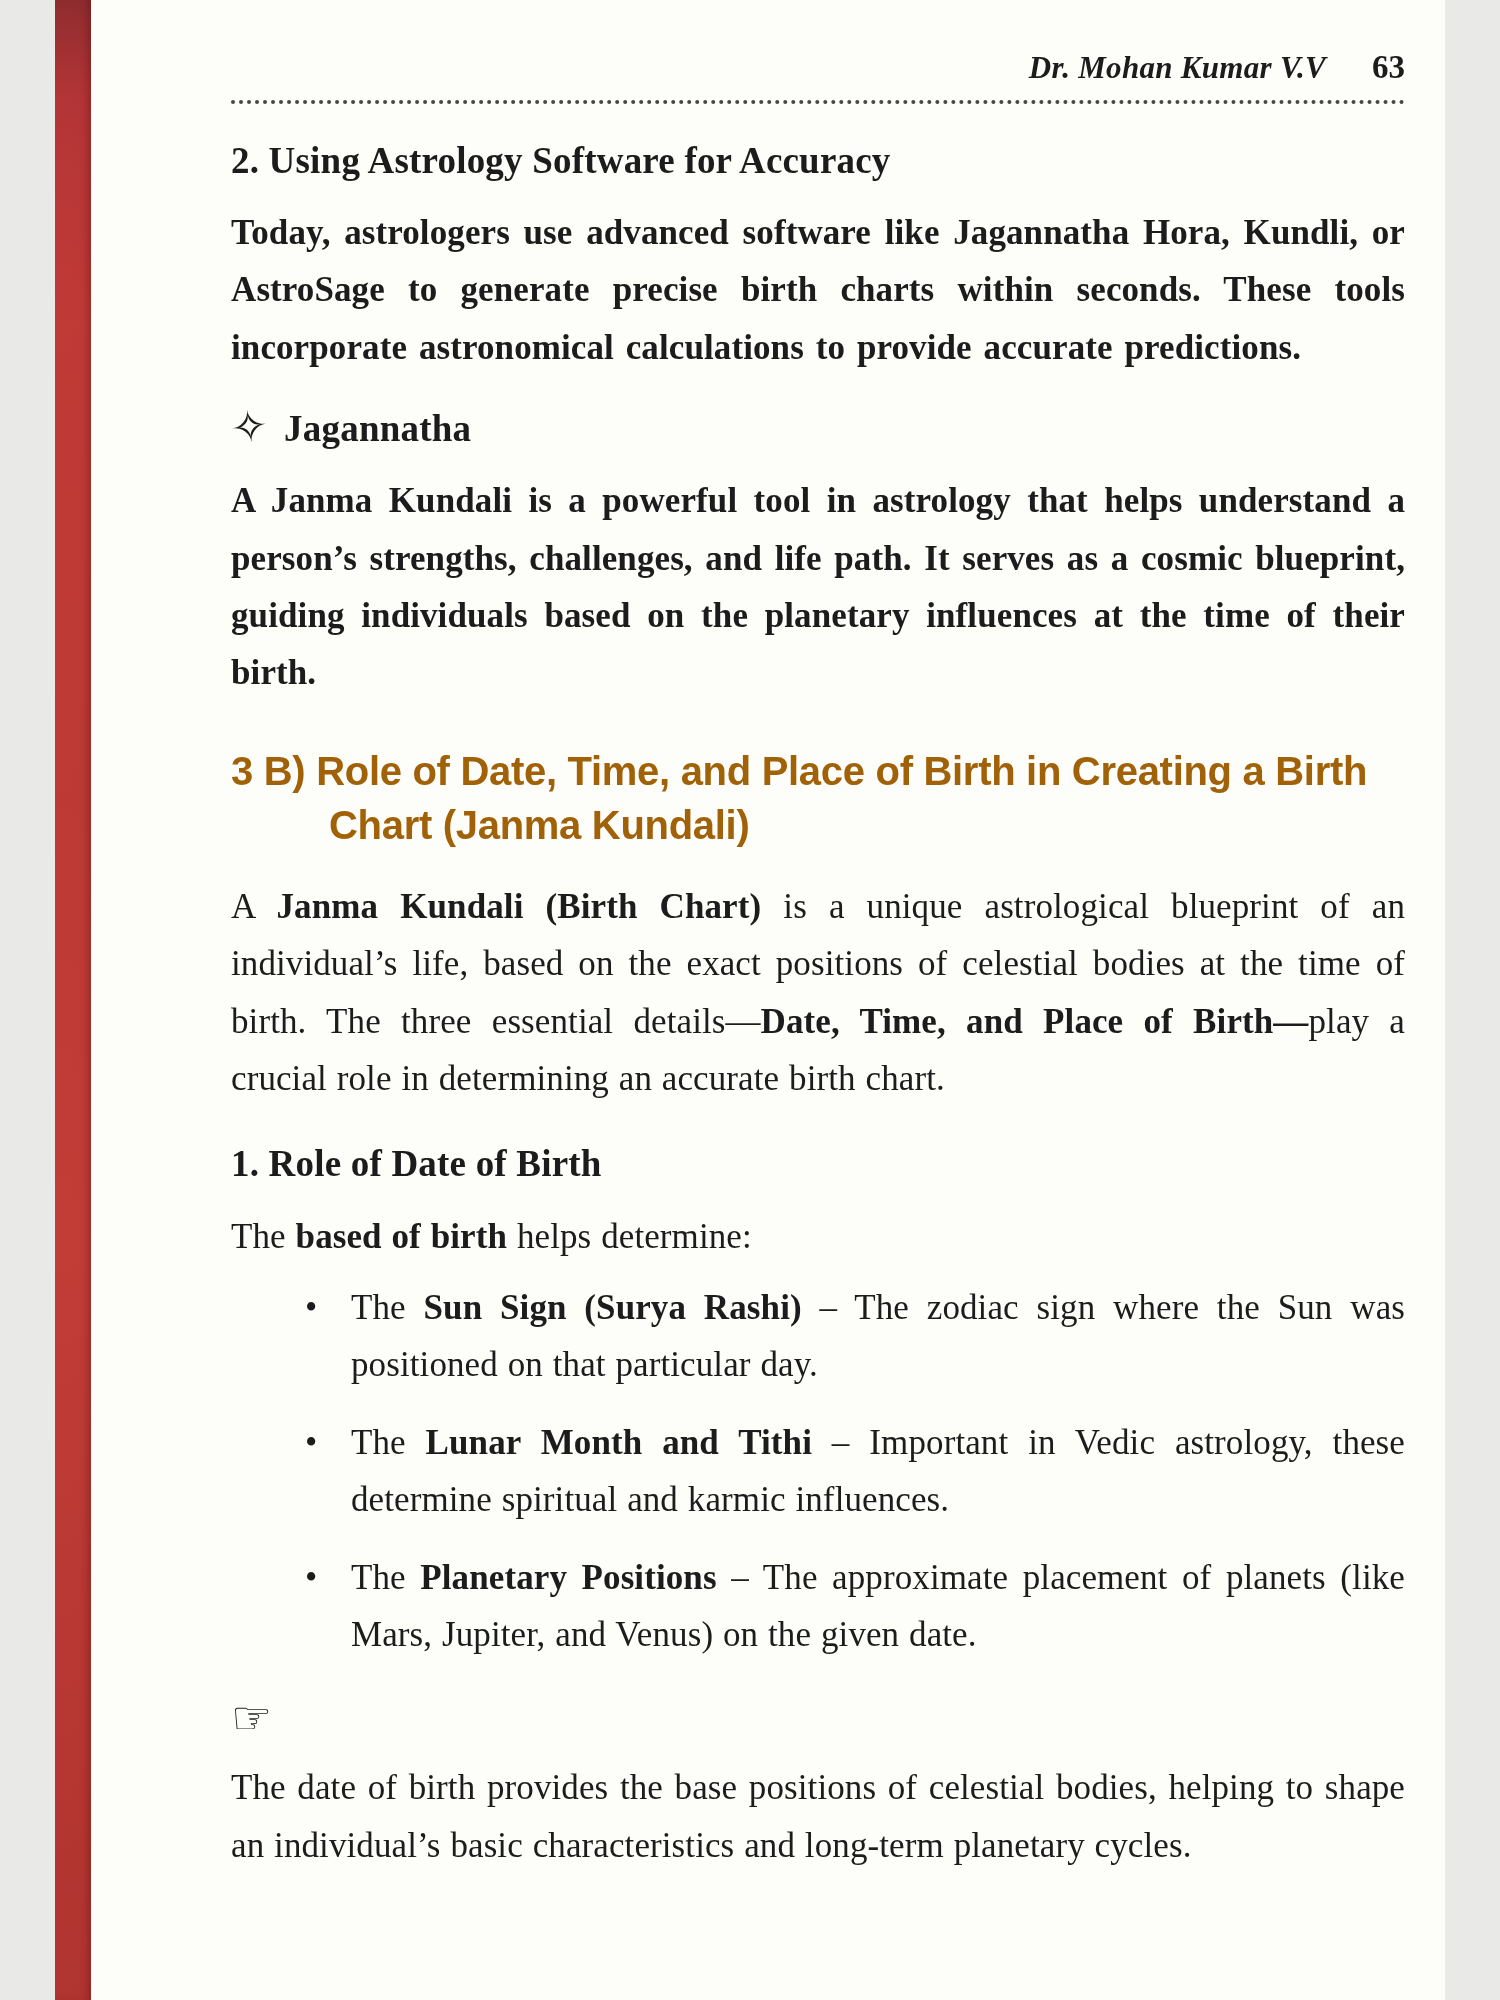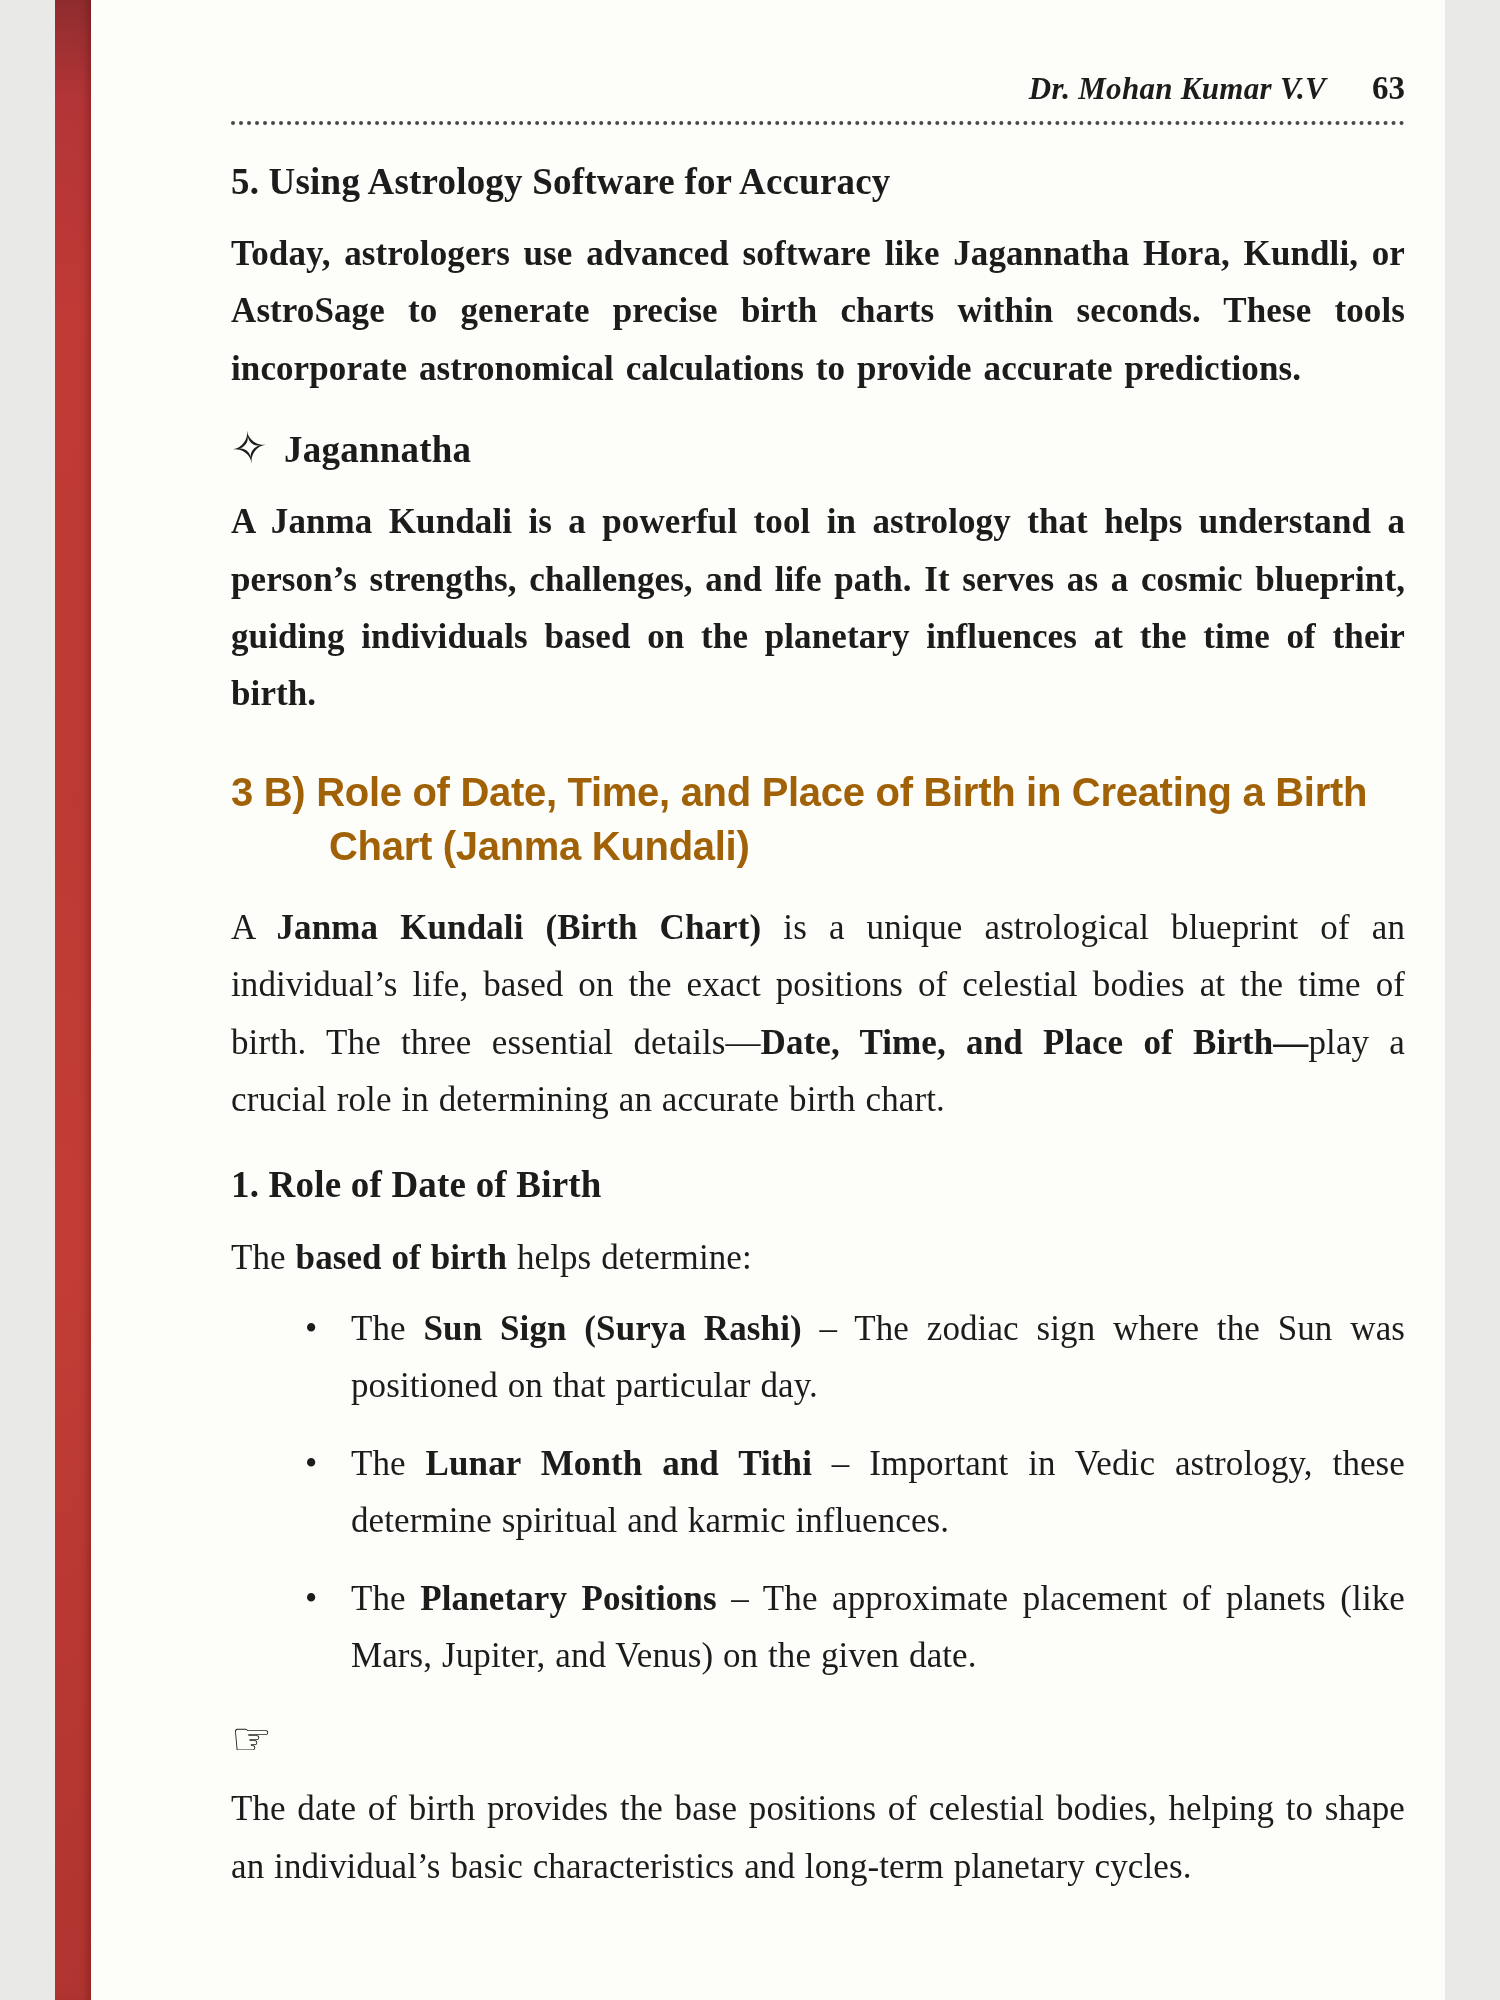--- a/index.html
+++ b/index.html
@@ -31,21 +31,21 @@
   
   .running-head {
     display: flex;
     justify-content: flex-end;
     align-items: baseline;
     gap: 46px;
     font-size: 31px;
     line-height: 1.2;
   }
   .author { font-style: italic; font-weight: 700; letter-spacing: 0.3px; }
-  .pagenum { font-weight: 700; font-size: 33px; font-style: normal; margin-top: 21px; }
+  .pagenum { font-weight: 700; font-size: 33px; font-style: normal; }
   .dotted-rule {
     margin-top: 12px;
     height: 0;
     border-bottom: 4px dotted #474747;
   }
   
   h2 {
     font-size: 37px;
     line-height: 1.25;
     margin: 34px 0 20px 0;
@@ -114,21 +114,21 @@
   <div class="content">
 
     <header>
       <div class="running-head">
         <span class="author">Dr. Mohan Kumar V.V</span>
         <span class="pagenum">63</span>
       </div>
       <div class="dotted-rule"></div>
     </header>
 
-    <h2>5. Using Astrology Software for Accuracy</h2>
+    <h2>2. Using Astrology Software for Accuracy</h2>
     <p class="bold-para">Today, astrologers use advanced software like Jagannatha Hora, Kundli, or AstroSage to generate precise birth charts within seconds. These tools incorporate astronomical calculations to provide accurate predictions.</p>
 
     <h2 class="with-icon">
       <span class="glyph sparkle">✧</span>
       <span>Jagannatha</span>
     </h2>
     <p class="bold-para">A Janma Kundali is a powerful tool in astrology that helps understand a person’s strengths, challenges, and life path. It serves as a cosmic blueprint, guiding individuals based on the planetary influences at the time of their birth.</p>
 
     <h1 class="section-heading">3 B) Role of Date, Time, and Place of Birth in Creating a Birth Chart (Janma Kundali)</h1>
 

